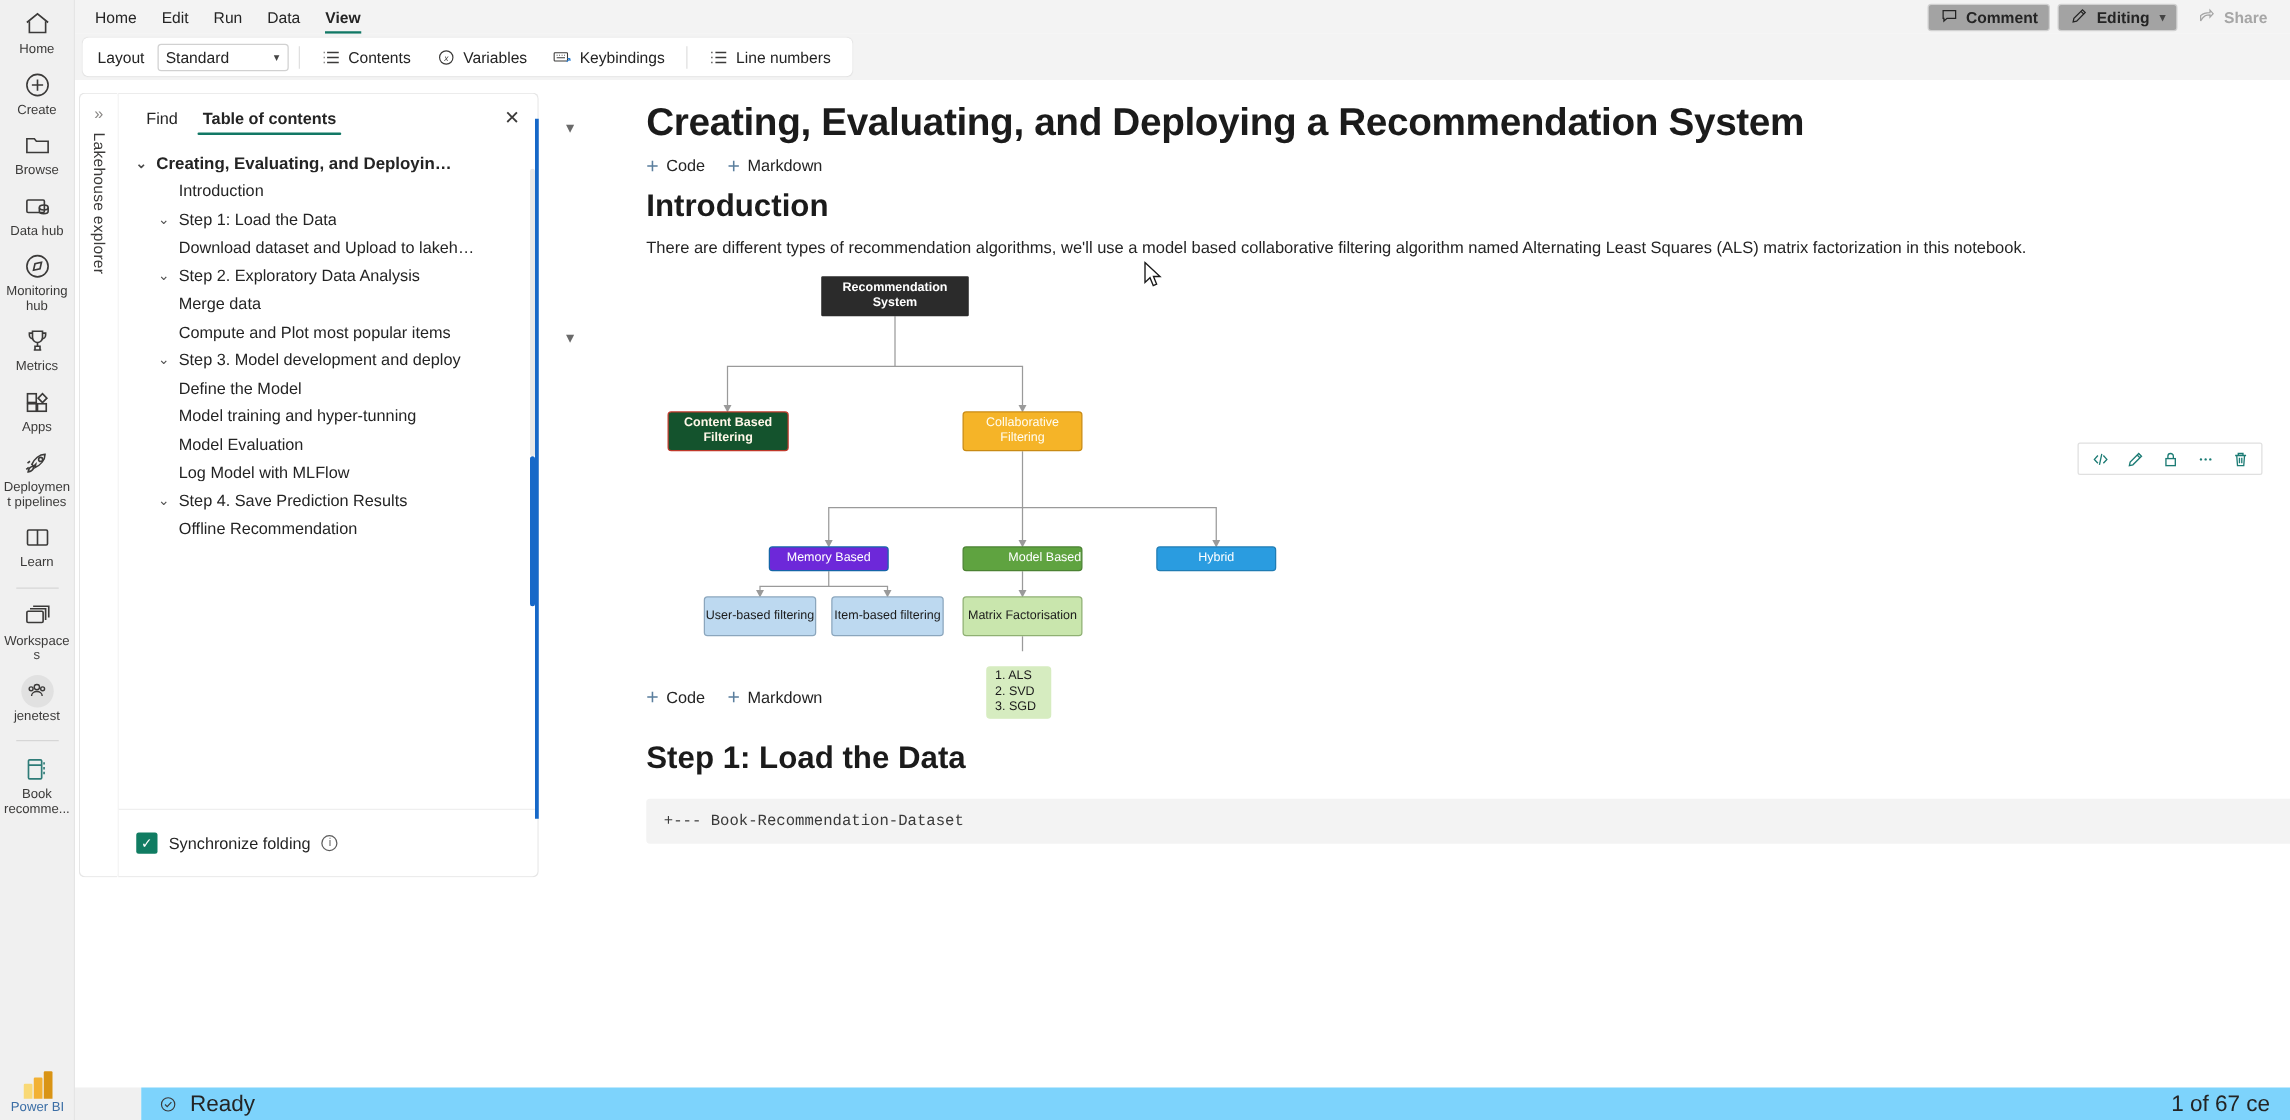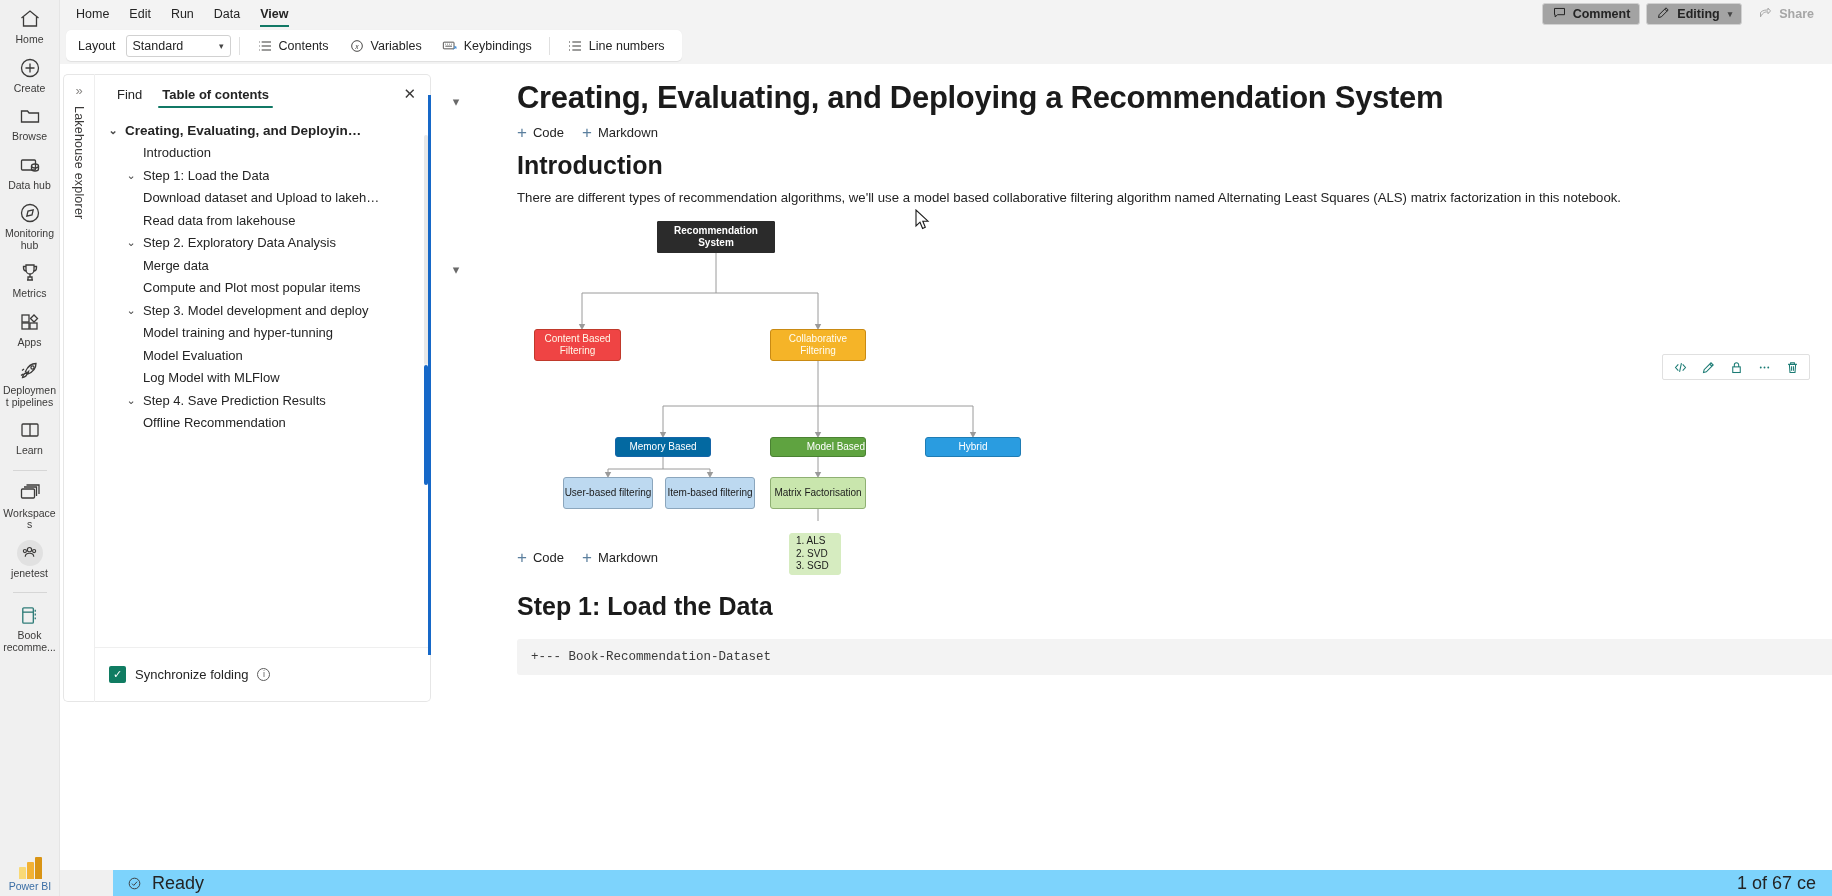--- a/index.html
+++ b/index.html
@@ -442,39 +442,39 @@
           <span class="txt">Introduction</span>
         </div>
         <div class="toc-row lvl1">
           <span class="caret" style="margin-left: 18px;">⌄</span>
           <span class="txt">Step 1: Load the Data</span>
         </div>
         <div class="toc-row lvl2">
           <span class="indent" style="display: inline-block; width: 42px;"></span>
           <span class="txt">Download dataset and Upload to lakeh…</span>
         </div>
-        <div class="toc-row lvl2">
-          <span class="indent" style="display: inline-block; width: 42px;"></span>
-          <span class="txt">Read data from lakehouse</span>
-        </div>
         <div class="toc-row lvl1">
           <span class="caret" style="margin-left: 18px;">⌄</span>
           <span class="txt">Step 2. Exploratory Data Analysis</span>
         </div>
         <div class="toc-row lvl2">
           <span class="indent" style="display: inline-block; width: 42px;"></span>
           <span class="txt">Merge data</span>
         </div>
         <div class="toc-row lvl2">
           <span class="indent" style="display: inline-block; width: 42px;"></span>
           <span class="txt">Compute and Plot most popular items</span>
         </div>
         <div class="toc-row lvl1">
           <span class="caret" style="margin-left: 18px;">⌄</span>
           <span class="txt">Step 3. Model development and deploy</span>
+        </div>
+        <div class="toc-row lvl2">
+          <span class="indent" style="display: inline-block; width: 42px;"></span>
+          <span class="txt">Define the Model</span>
         </div>
         <div class="toc-row lvl2">
           <span class="indent" style="display: inline-block; width: 42px;"></span>
           <span class="txt">Model training and hyper-tunning</span>
         </div>
         <div class="toc-row lvl2">
           <span class="indent" style="display: inline-block; width: 42px;"></span>
           <span class="txt">Model Evaluation</span>
         </div>
         <div class="toc-row lvl2">
@@ -579,27 +579,27 @@
           <path d="M91 252 l-3.2 -6 h6.4 z" transform="translate(0,5)"></path>
           <path d="M193 252 l-3.2 -6 h6.4 z" transform="translate(0,5)"></path>
           <path d="M301 252 l-3.2 -6 h6.4 z" transform="translate(0,5)"></path>
           <path d="M301 308 l-3.2 -6 h6.4 z" transform="translate(0,4)"></path>
         </g>
       </svg>
       <div id="diagram-nodes">
           <div class="dbox" style="left: 140px; top: 0px; width: 118px; height: 32px; background: rgb(43, 43, 43); color: rgb(255, 255, 255); border: 1px solid rgb(43, 43, 43); font-weight: 600; border-radius: 1px;">
             <span style="white-space: pre-line;">Recommendation System</span>
           </div>
-          <div class="dbox" style="left: 17px; top: 108px; width: 87px; height: 32px; background: #ef4444; color: rgb(255, 247, 232); border: 1px solid rgb(192, 57, 43); font-weight: 400;">
+          <div class="dbox" style="left: 17px; top: 108px; width: 97px; height: 32px; background: #14532d; color: rgb(255, 247, 232); border: 1px solid rgb(192, 57, 43); font-weight: 700;">
             <span style="white-space: pre-line;">Content Based Filtering</span>
           </div>
           <div class="dbox" style="left: 253px; top: 108px; width: 96px; height: 32px; background: rgb(245, 180, 40); color: rgb(255, 253, 242); border: 1px solid rgb(201, 138, 19);">
             <span style="white-space: pre-line;">Collaborative Filtering</span>
           </div>
-          <div class="dbox" style="left: 98px; top: 216px; width: 96px; height: 20px; background: #0369a1; color: rgb(255, 255, 255); border: 1px solid rgb(21, 101, 168);">
+          <div class="dbox" style="left: 98px; top: 216px; width: 96px; height: 20px; background: #6d28d9; color: rgb(255, 255, 255); border: 1px solid rgb(21, 101, 168);">
             <span style="white-space: pre-line;">Memory Based</span>
           </div>
           <div class="dbox" style="left: 253px; top: 216px; width: 96px; height: 20px; background: rgb(95, 163, 64); color: rgb(255, 255, 255); border: 1px solid rgb(75, 130, 51); justify-content: flex-end;">
             <span style="white-space: pre-line;">Model Based</span>
           </div>
           <div class="dbox" style="left: 408px; top: 216px; width: 96px; height: 20px; background: rgb(42, 156, 224); color: rgb(255, 255, 255); border: 1px solid rgb(31, 124, 180);">
             <span style="white-space: pre-line;">Hybrid</span>
           </div>
           <div class="dbox" style="left: 46px; top: 256px; width: 90px; height: 32px; background: rgb(189, 217, 240); color: rgb(27, 27, 27); border: 1px solid rgb(139, 166, 189);">
             <span style="white-space: pre-line;">User-based filtering</span>

